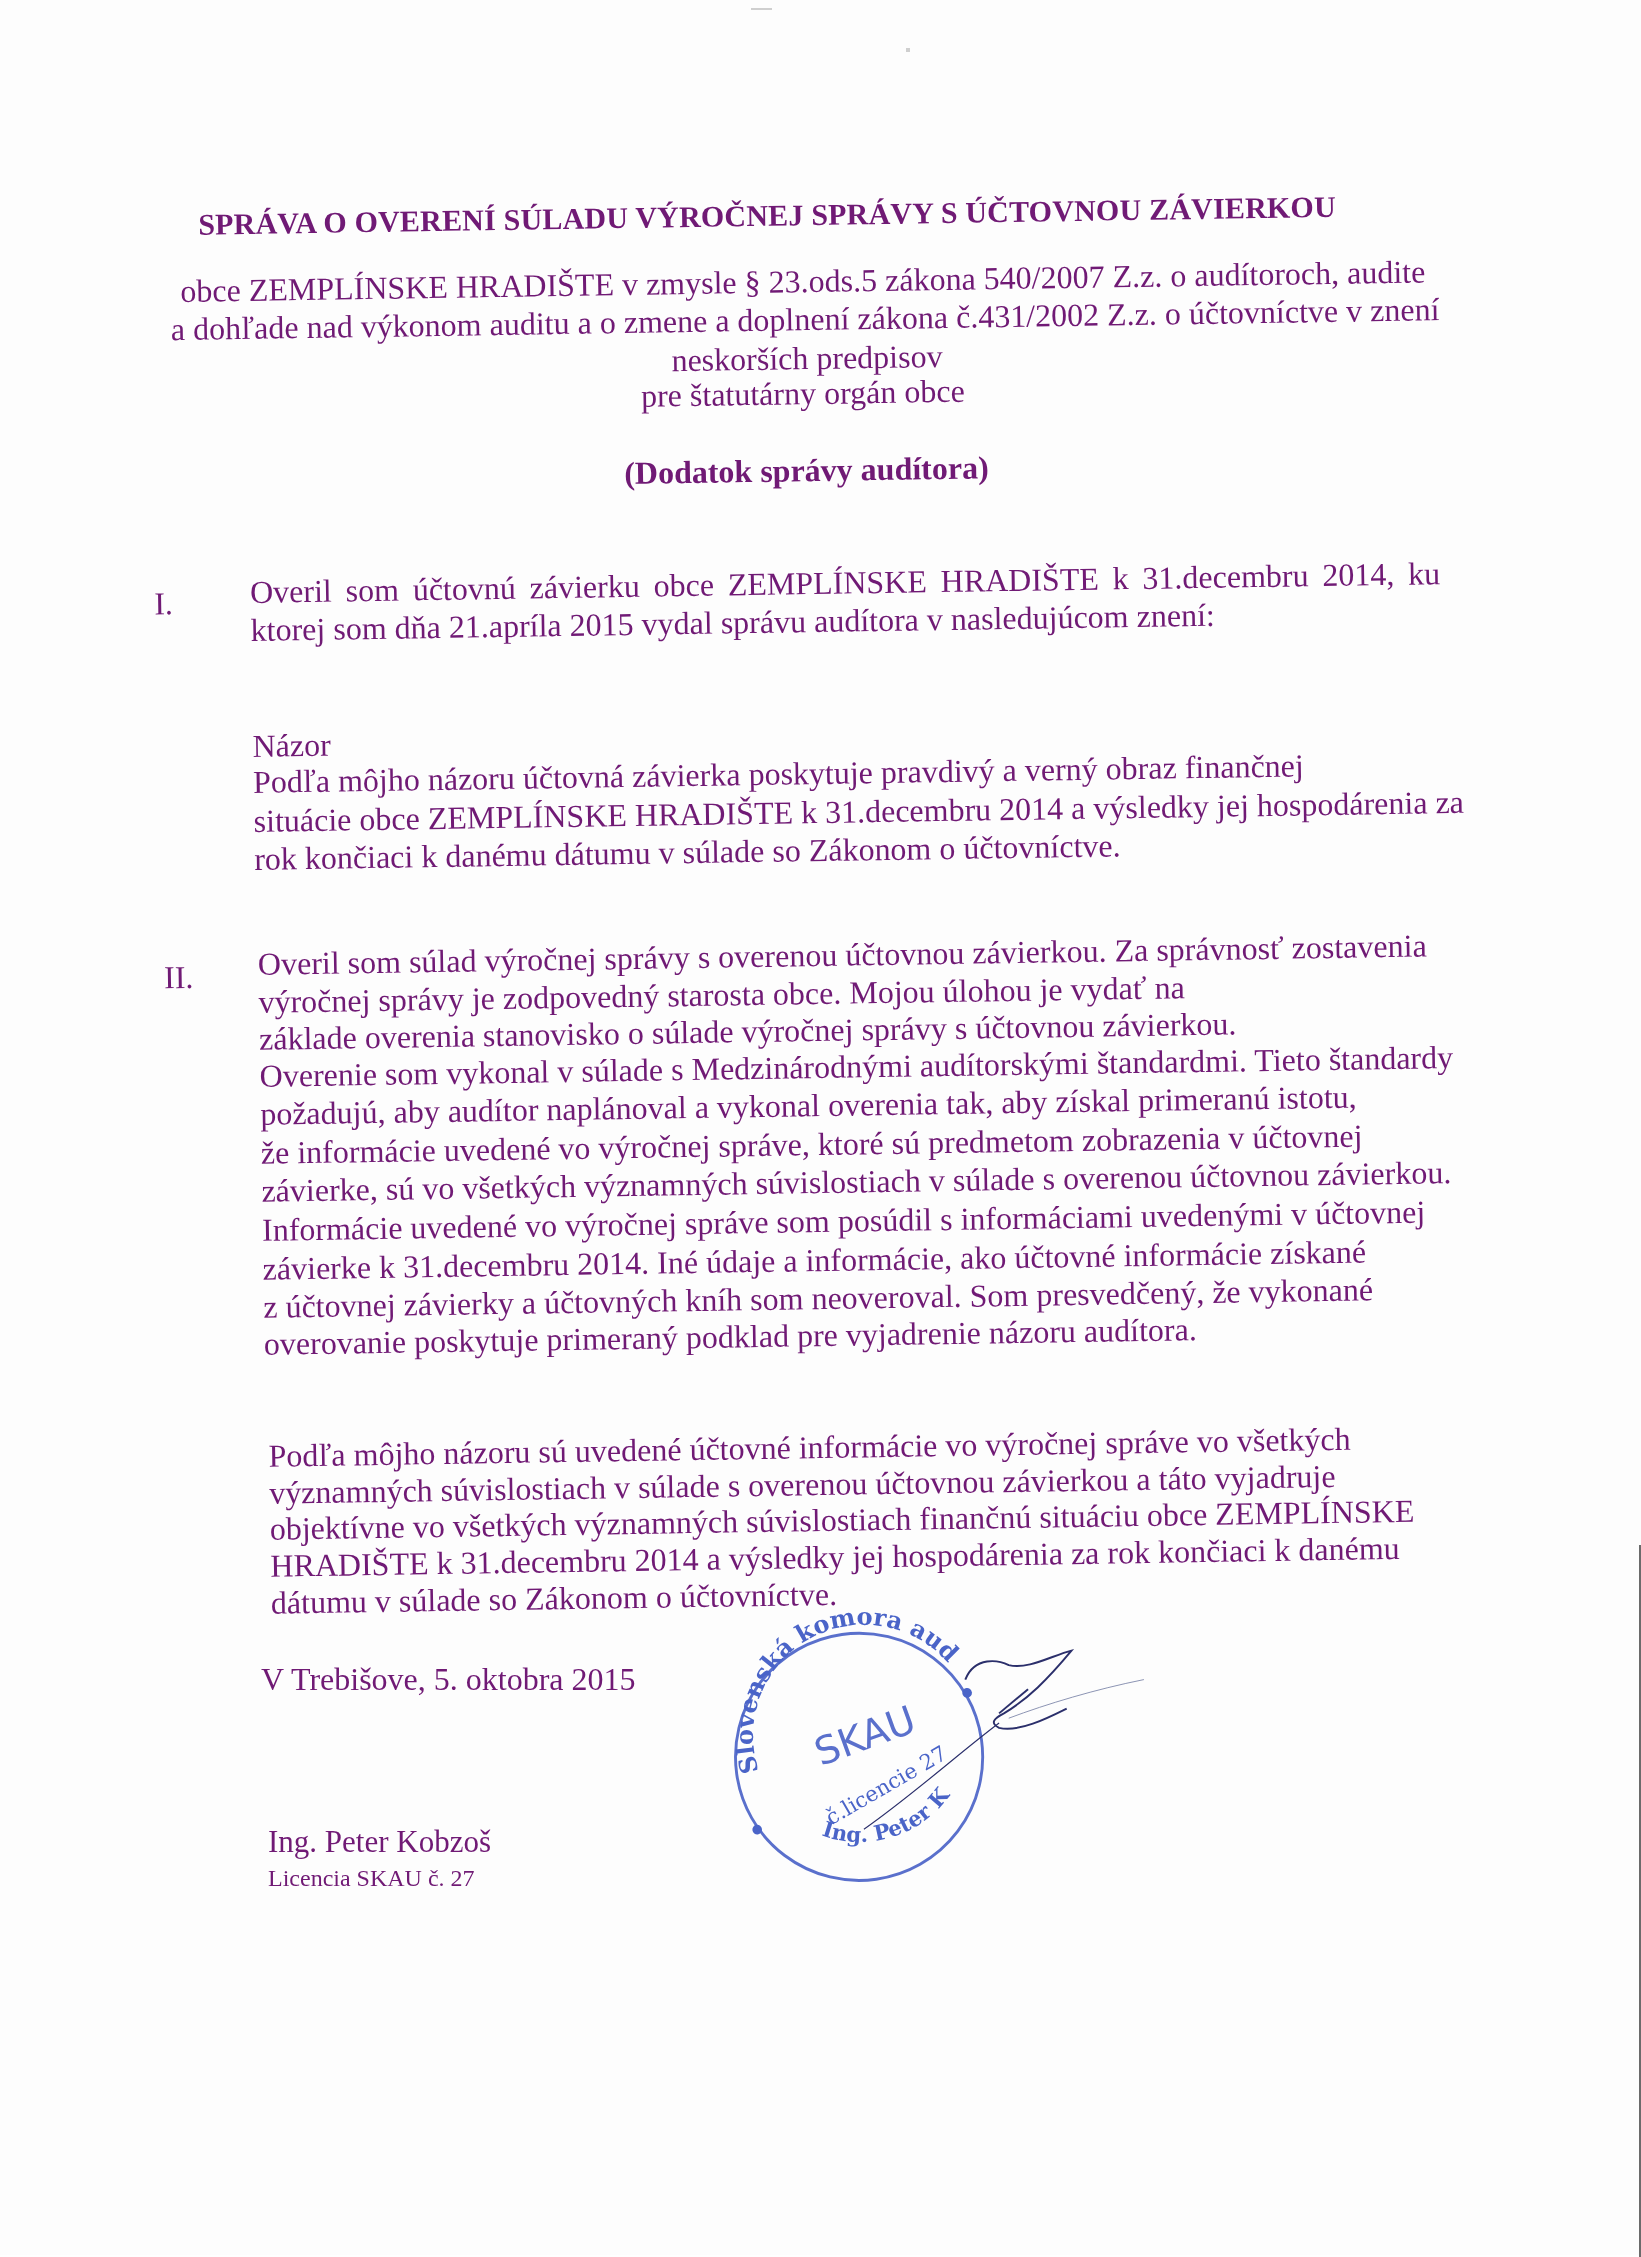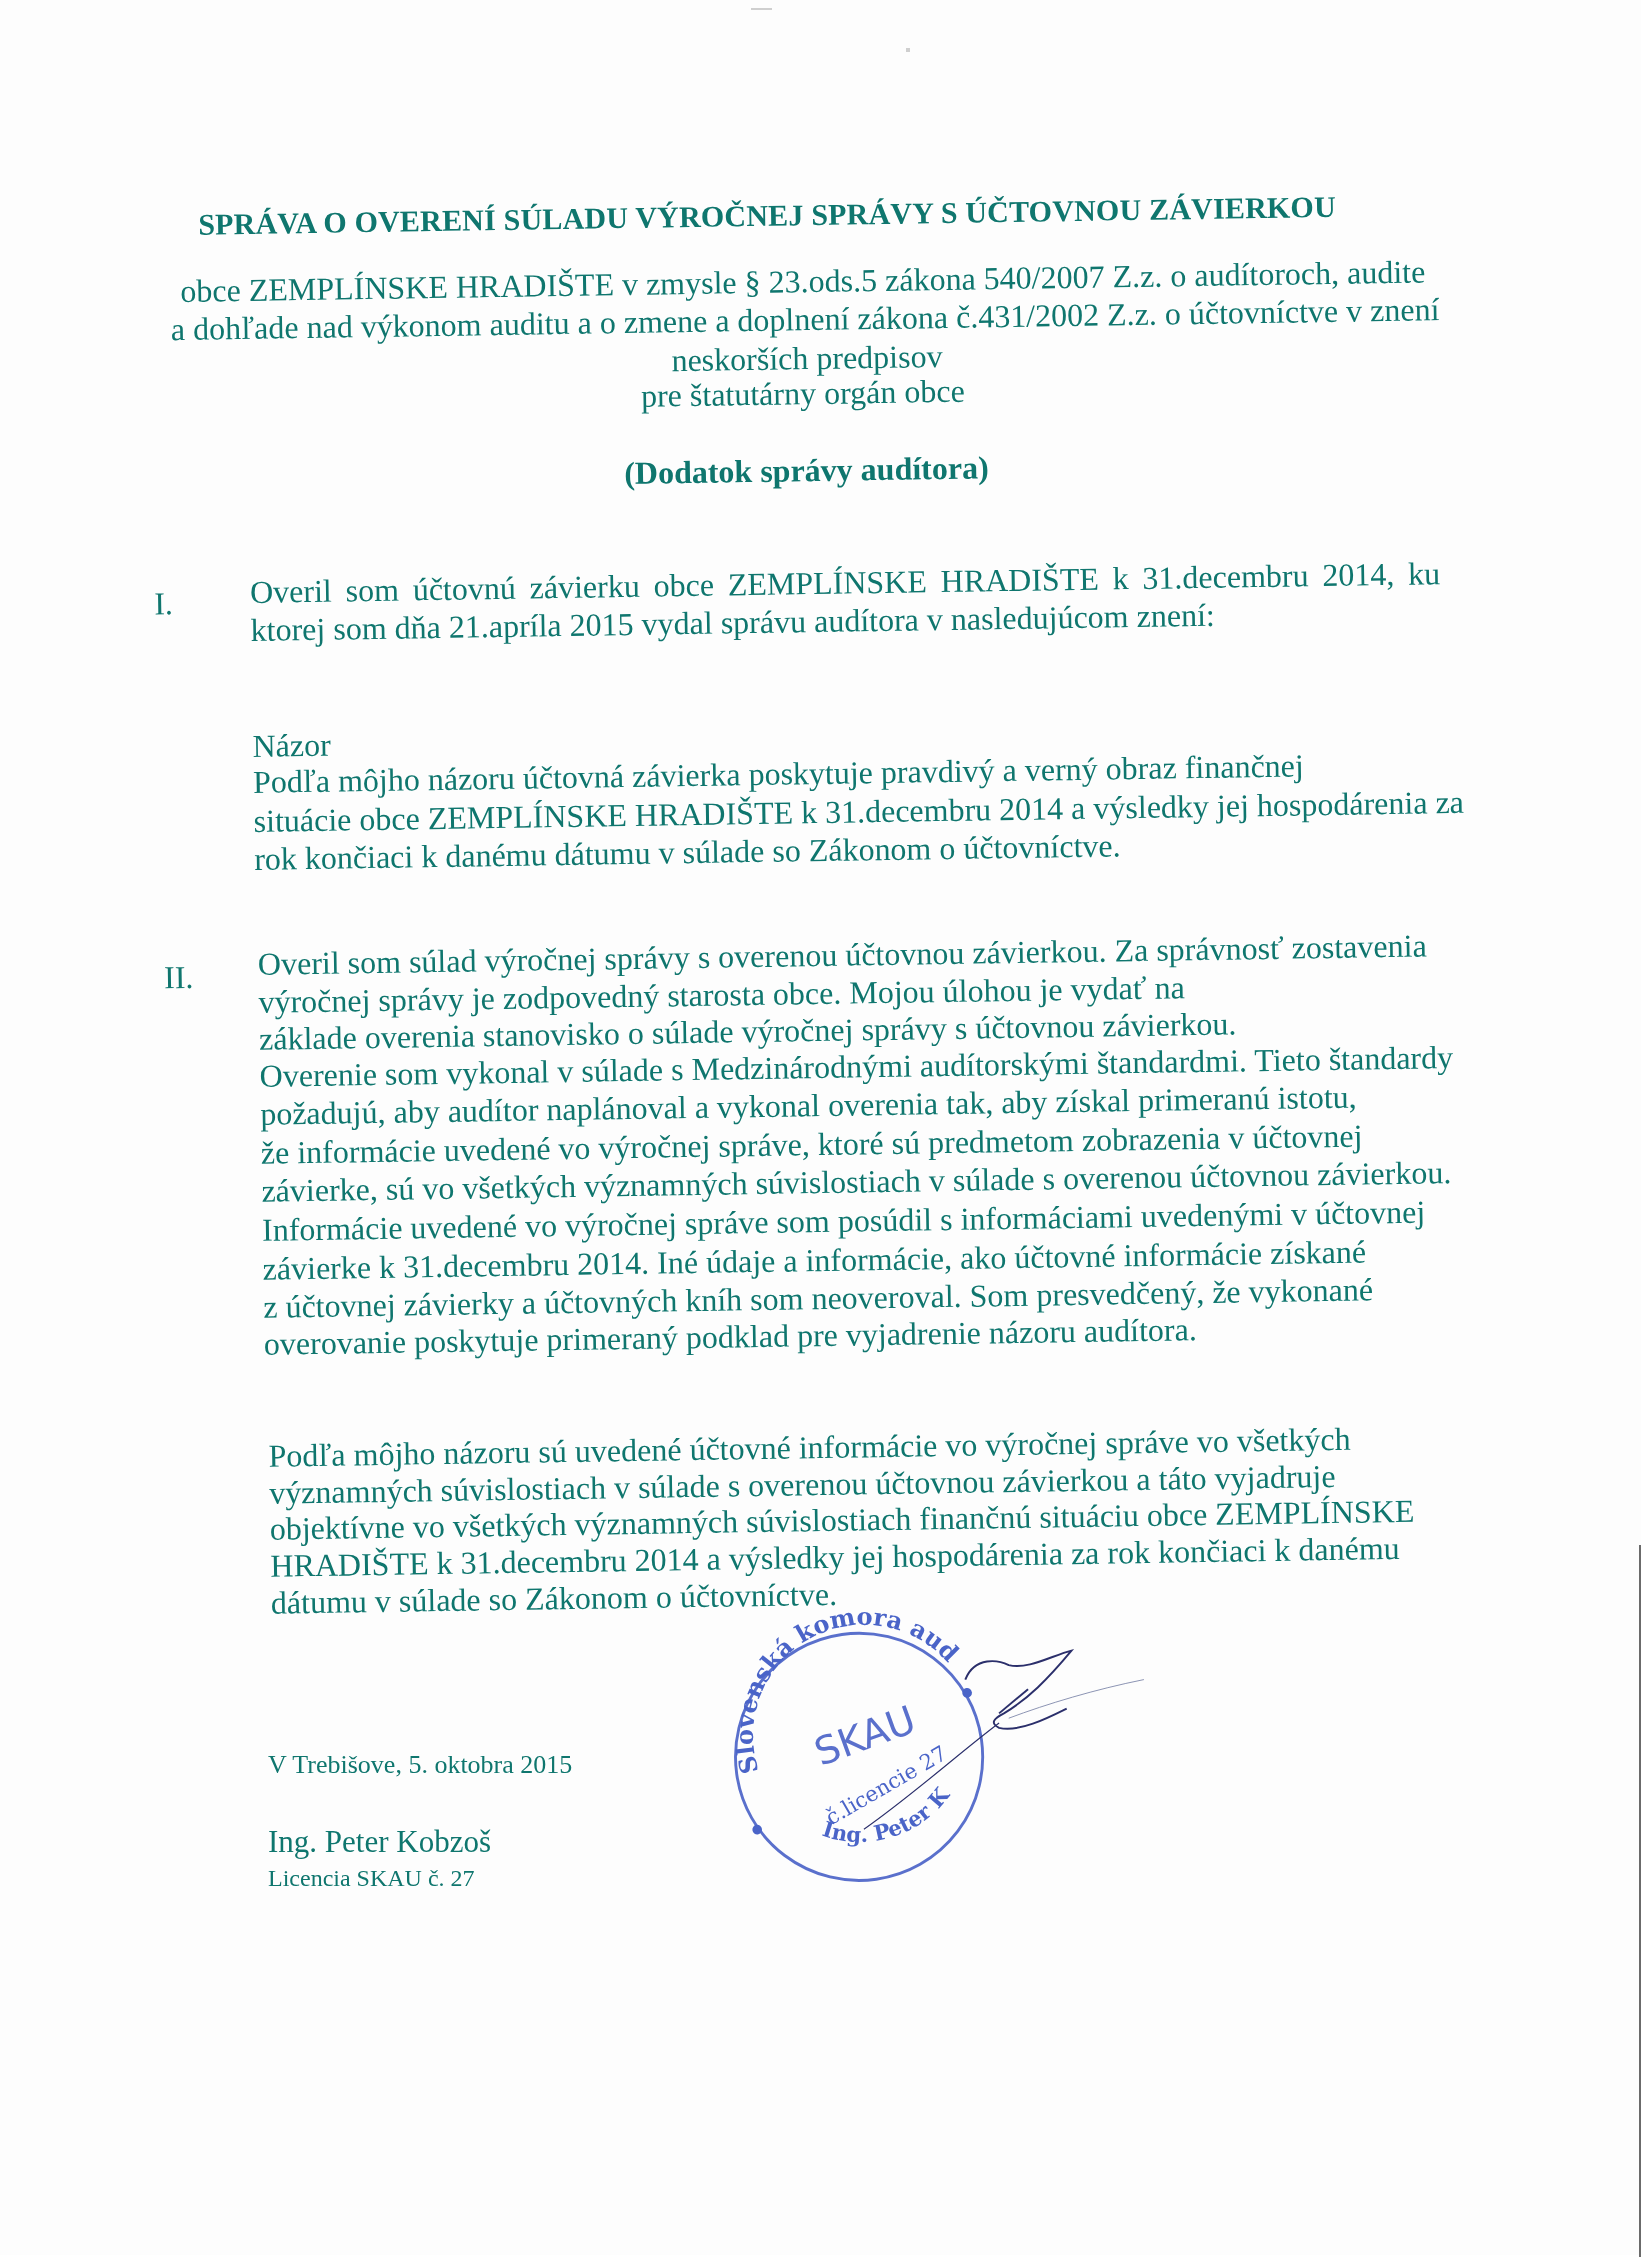--- a/index.html
+++ b/index.html
@@ -1,21 +1,21 @@
 <!DOCTYPE html>
 <html><head>
   <meta charset="utf-8">
   <style>
     html, body { margin: 0; padding: 0; background: #ffffff; }
     body { width: 1641px; height: 2257px; position: relative; overflow: hidden; }
     .page {
       position: absolute; left: 0; top: 0; width: 1641px; height: 2255px;
       background: #fdfdfd;
       font-family: "Liberation Serif", "DejaVu Serif", serif;
-      color: #0f766e;
+      color: #701a75;
     }
     .rot { position: absolute; left: 0; top: 0; width: 1641px; height: 2257px;
       transform: rotate(-0.9deg); transform-origin: 821px 966px; }
     .line { position: absolute; white-space: nowrap; font-size: 32px; line-height: 37px; }
     .title { font-weight: bold; font-size: 30px; letter-spacing: 0.2px; }
     .bold { font-weight: bold; }
     .right-edge {
       position: absolute; left: 1639px; top: 1545px; width: 1.9px; height: 713px;
       background: #6b6b6b;
     }
@@ -59,21 +59,21 @@
     <div class="line" style="left:258px; top:1280px;">z účtovnej závierky a účtovných kníh som neoveroval. Som presvedčený, že vykonané</div>
     <div class="line" style="left:258px; top:1317px;">overovanie poskytuje primeraný podklad pre vyjadrenie názoru audítora.</div>
 
     <div class="line" style="left:261px; top:1429px;">Podľa môjho názoru sú uvedené účtovné informácie vo výročnej správe vo všetkých</div>
     <div class="line" style="left:261px; top:1466px;">významných súvislostiach v súlade s overenou účtovnou závierkou a táto vyjadruje</div>
     <div class="line" style="left:261px; top:1502px;">objektívne vo všetkých významných súvislostiach finančnú situáciu obce ZEMPLÍNSKE</div>
     <div class="line" style="left:261px; top:1539px;">HRADIŠTE k 31.decembru 2014 a výsledky jej hospodárenia za rok končiaci k danému</div>
     <div class="line" style="left:261px; top:1576px;">dátumu v súlade so Zákonom o účtovníctve.</div>
   </div>
 
-  <div class="line" style="left:261px; top:1746px; font-size:26px;margin-left:7px;">V Trebišove, 5. oktobra 2015</div>
+  <div class="line" style="left:261px; top:1661px; font-size:32px;">V Trebišove, 5. oktobra 2015</div>
   <div class="line" style="left:268px; top:1823px; font-size:31px;">Ing. Peter Kobzoš</div>
   <div class="line" style="left:268px; top:1860px; font-size:24px;">Licencia SKAU č. 27</div>
 
   <svg class="stamp" viewBox="0 0 440 290">
     <defs>
       <path id="ringTop" d="M 40 150 A 115 115 0 0 1 245 60"></path>
       <path id="ringBottom" d="M 95 225 A 115 115 0 0 0 230 205"></path>
     </defs>
     <g transform="rotate(-8 145 150)">
       <circle cx="145" cy="150" r="128" fill="none" stroke="#5a70cc" stroke-width="3"></circle>

